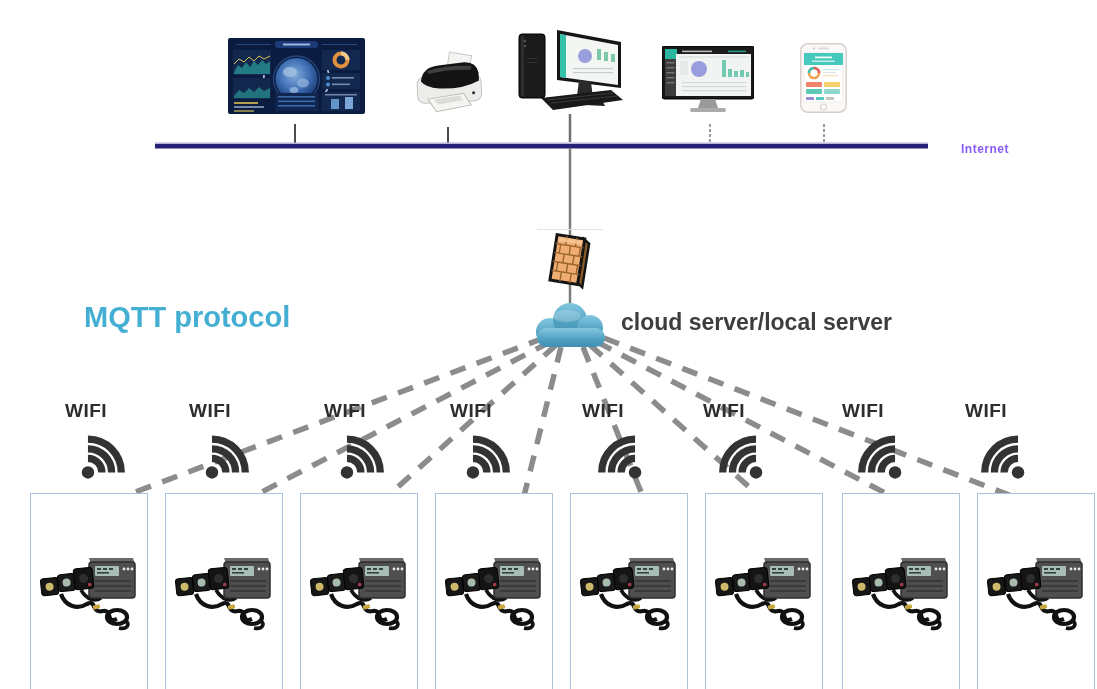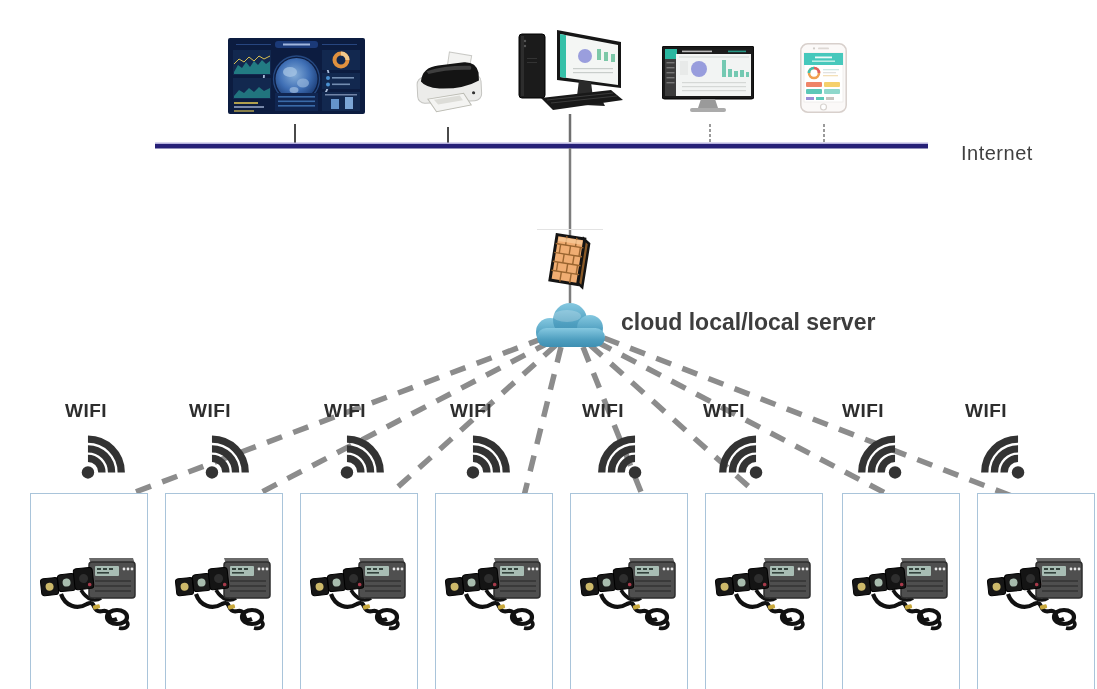--- a/index.html
+++ b/index.html
@@ -1,20 +1,20 @@
 <!DOCTYPE html>
 <html><head>
 <meta charset="utf-8">
 <style>
   html,body{margin:0;padding:0;background:#fff;}
   body{font-family:"Liberation Sans", sans-serif;}
   #canvas{position:relative;width:1097px;height:689px;background:#ffffff;overflow:hidden;}
   .abs{position:absolute;}
   svg{display:block;}
-  .label-internet{font-size:20px;font-weight:normal;color:#404040;letter-spacing:.5px;}
+  .label-internet{font-size:12px;font-weight:bold;color:#8b5cf6;letter-spacing:.5px;}
   .label-mqtt{font-size:29px;font-weight:bold;color:#45afd3;}
   .label-cloud{font-size:23px;font-weight:600;color:#3d3d3d;}
   .wifi-node{position:absolute;width:76px;text-align:left;}
   .wifi-label{font-size:19px;font-weight:bold;color:#2d2d2d;letter-spacing:.5px;margin-bottom:2px;}
   .wifi-ic{margin:0 auto;}
   .device-box{position:absolute;top:493px;width:118px;height:210px;background:#fff;border:1.5px solid #a9c4da;box-sizing:border-box;}
   .device-box svg{margin:50px auto 0 auto;}
 </style>
 </head>
 <body>
@@ -219,21 +219,22 @@
     </defs>
     <g fill="url(#cloudG)">
       <circle cx="25" cy="34" r="14"></circle>
       <circle cx="45" cy="22" r="17"></circle>
       <circle cx="65" cy="30" r="13"></circle>
       <rect x="12" y="30" width="68" height="19" rx="9.5"></rect>
     </g>
     <ellipse cx="42" cy="18" rx="14" ry="6" fill="#ffffff" opacity=".22"></ellipse>
   </svg>
 
-  <div class="abs label-cloud" style="left:621px;top:309px;">cloud local/local server</div>
+  <div class="abs label-mqtt" style="left:84px;top:301px;">MQTT protocol</div>
+  <div class="abs label-cloud" style="left:621px;top:309px;">cloud server/local server</div>
 
   <svg width="0" height="0" style="position:absolute" aria-hidden="true">
     <defs>
       <g id="wifiR">
         <circle cx="13" cy="45" r="5.8" fill="#333"></circle>
         <path d="M13,32 A13,13 0 0 1 26,45" stroke="#333" stroke-width="6.8" fill="none"></path>
         <path d="M13,23 A22,22 0 0 1 35,45" stroke="#333" stroke-width="6.8" fill="none"></path>
         <path d="M13,14 A31,31 0 0 1 44,45" stroke="#333" stroke-width="6.8" fill="none"></path>
       </g>
     </defs>

